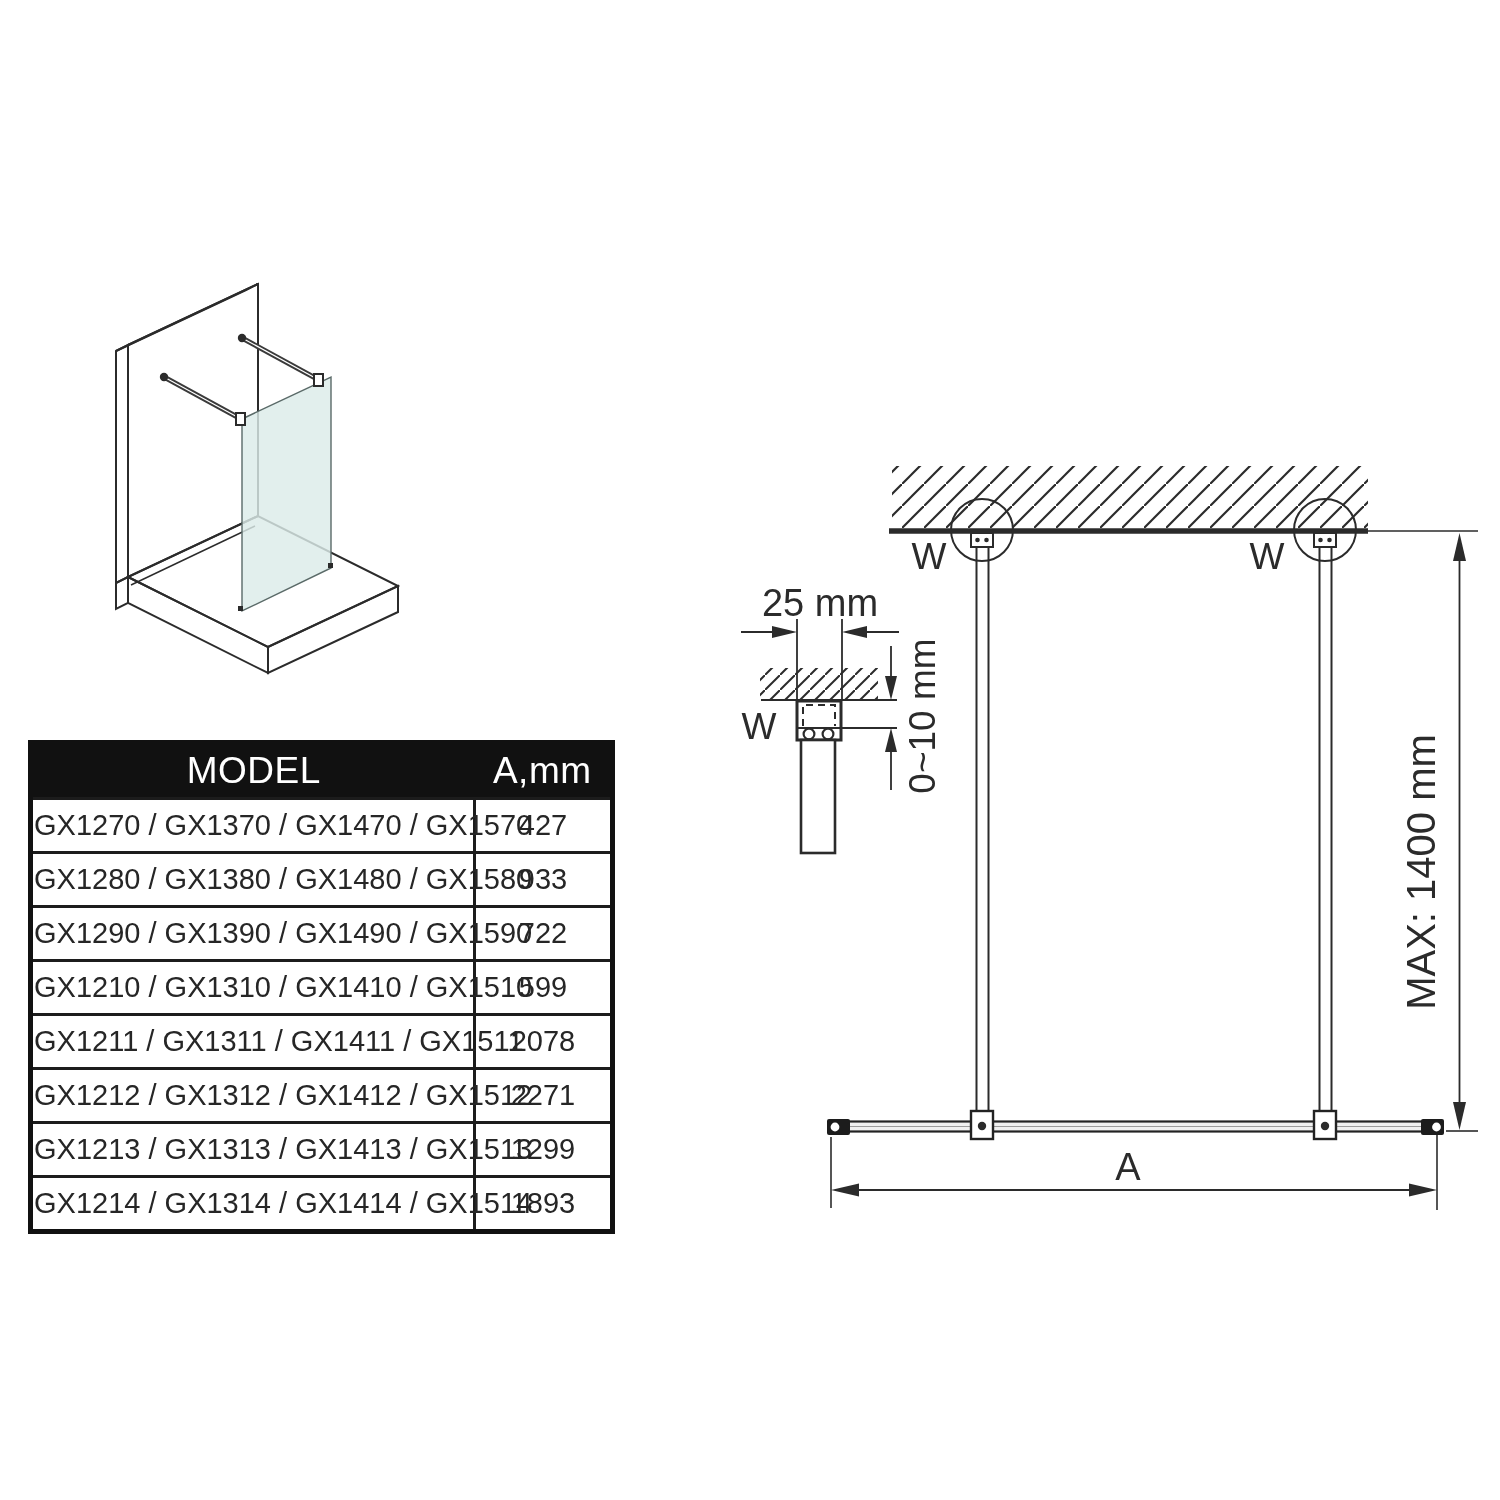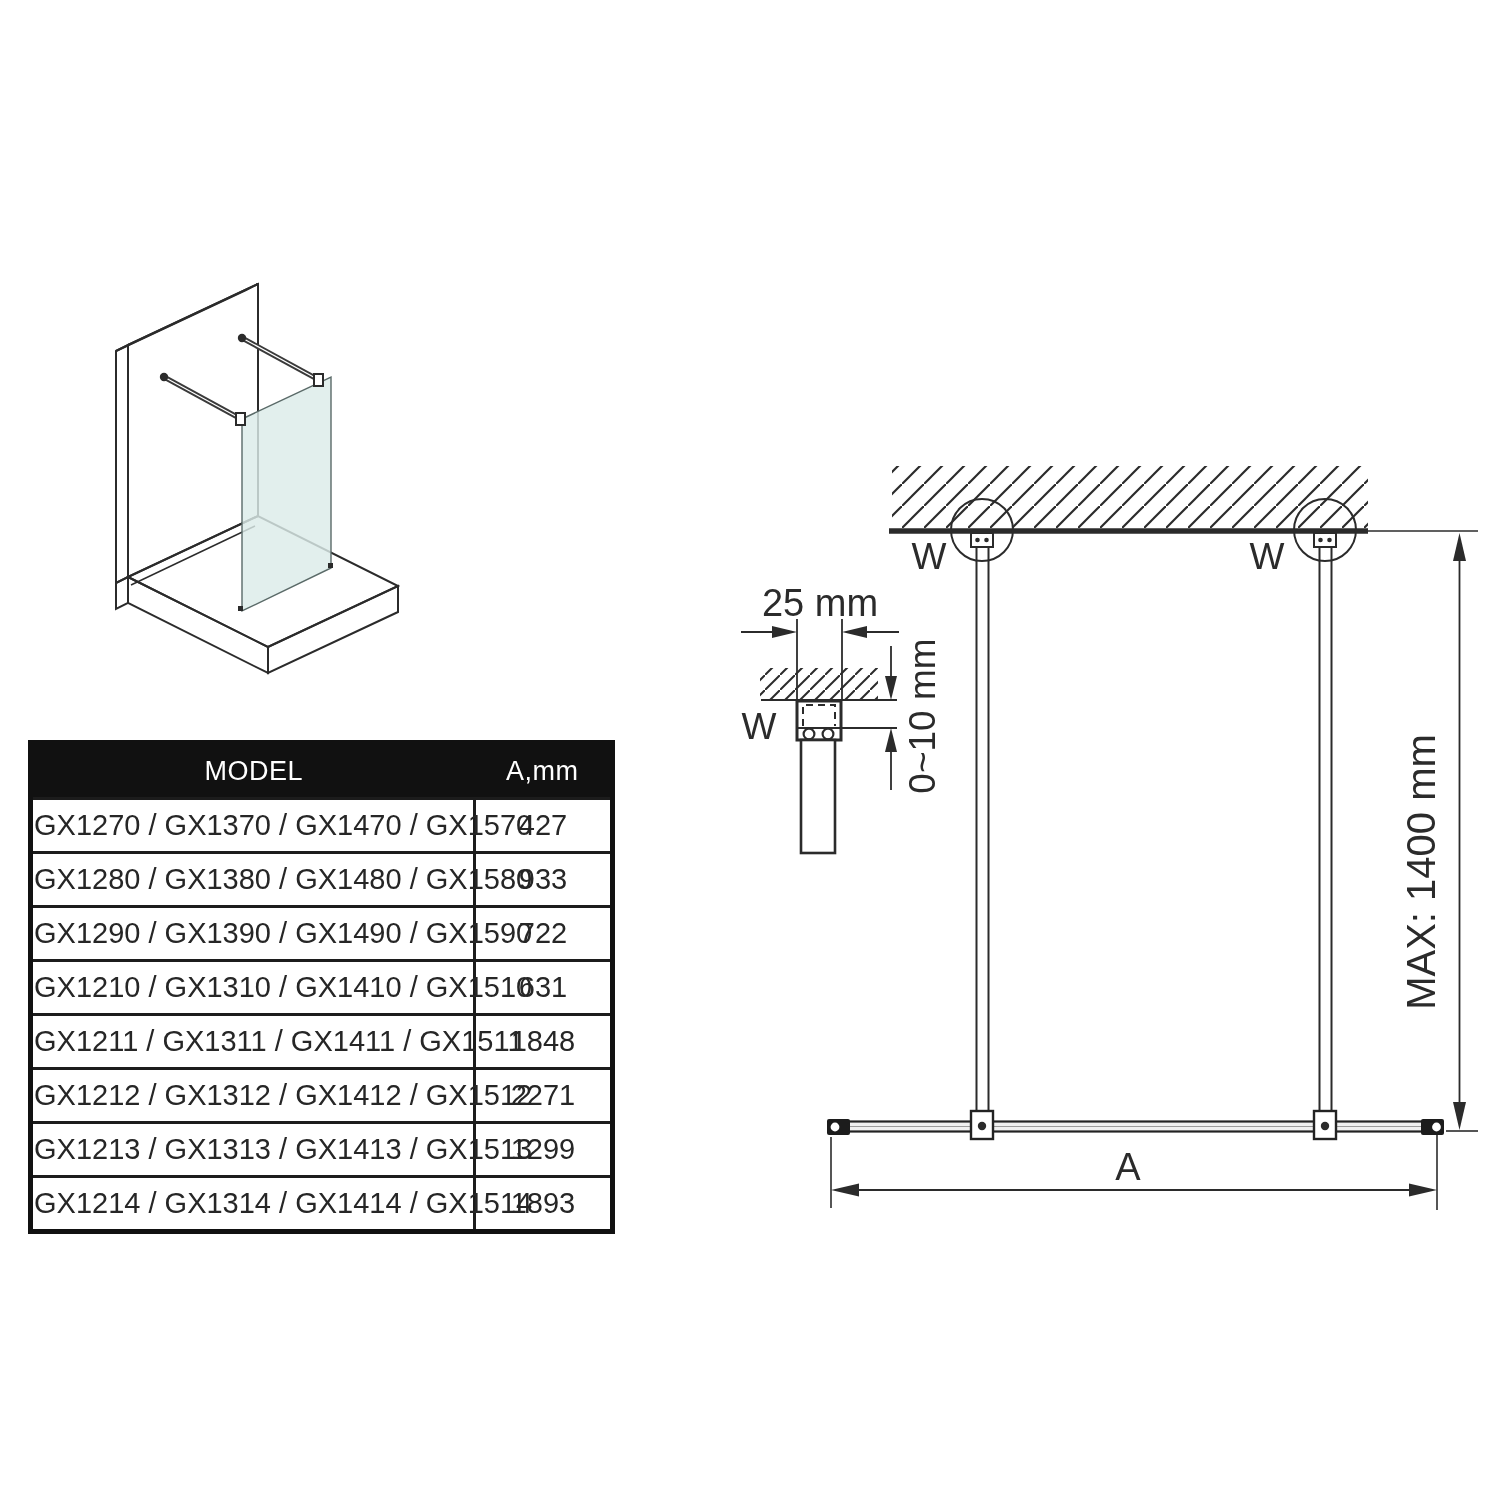--- a/index.html
+++ b/index.html
@@ -17,21 +17,21 @@
     position:absolute;left:28px;top:740px;
     width:582px;height:476px;
     border-collapse:collapse;table-layout:fixed;
     border:5px solid #111111;
     font-family:"Liberation Sans", sans-serif;
   }
   table.spec col.c-model{width:444px;}
   table.spec col.c-a{width:138px;}
   table.spec thead th{
     background:#111111;color:#ffffff;
-    font-size:27px;font-weight:400;
+    font-size:37px;font-weight:400;
     height:50px;border:0;text-align:center;
     letter-spacing:0.5px;
   }
   table.spec tbody td{
     border:3px solid #1c1c1c;
     background:#ffffff;color:#262626;
     font-size:29px;text-align:center;
     height:49px;line-height:1;
     white-space:nowrap;
   }
@@ -199,25 +199,25 @@
       <tr>
         <td>GX1280 / GX1380 / GX1480 / GX1580</td>
         <td>933</td>
       </tr>
       <tr>
         <td>GX1290 / GX1390 / GX1490 / GX1590</td>
         <td>722</td>
       </tr>
       <tr>
         <td>GX1210 / GX1310 / GX1410 / GX1510</td>
-        <td>631</td>
+        <td>599</td>
       </tr>
       <tr>
         <td>GX1211 / GX1311 / GX1411 / GX1511</td>
-        <td>1848</td>
+        <td>2078</td>
       </tr>
       <tr>
         <td>GX1212 / GX1312 / GX1412 / GX1512</td>
         <td>2271</td>
       </tr>
       <tr>
         <td>GX1213 / GX1313 / GX1413 / GX1513</td>
         <td>1299</td>
       </tr>
       <tr>

